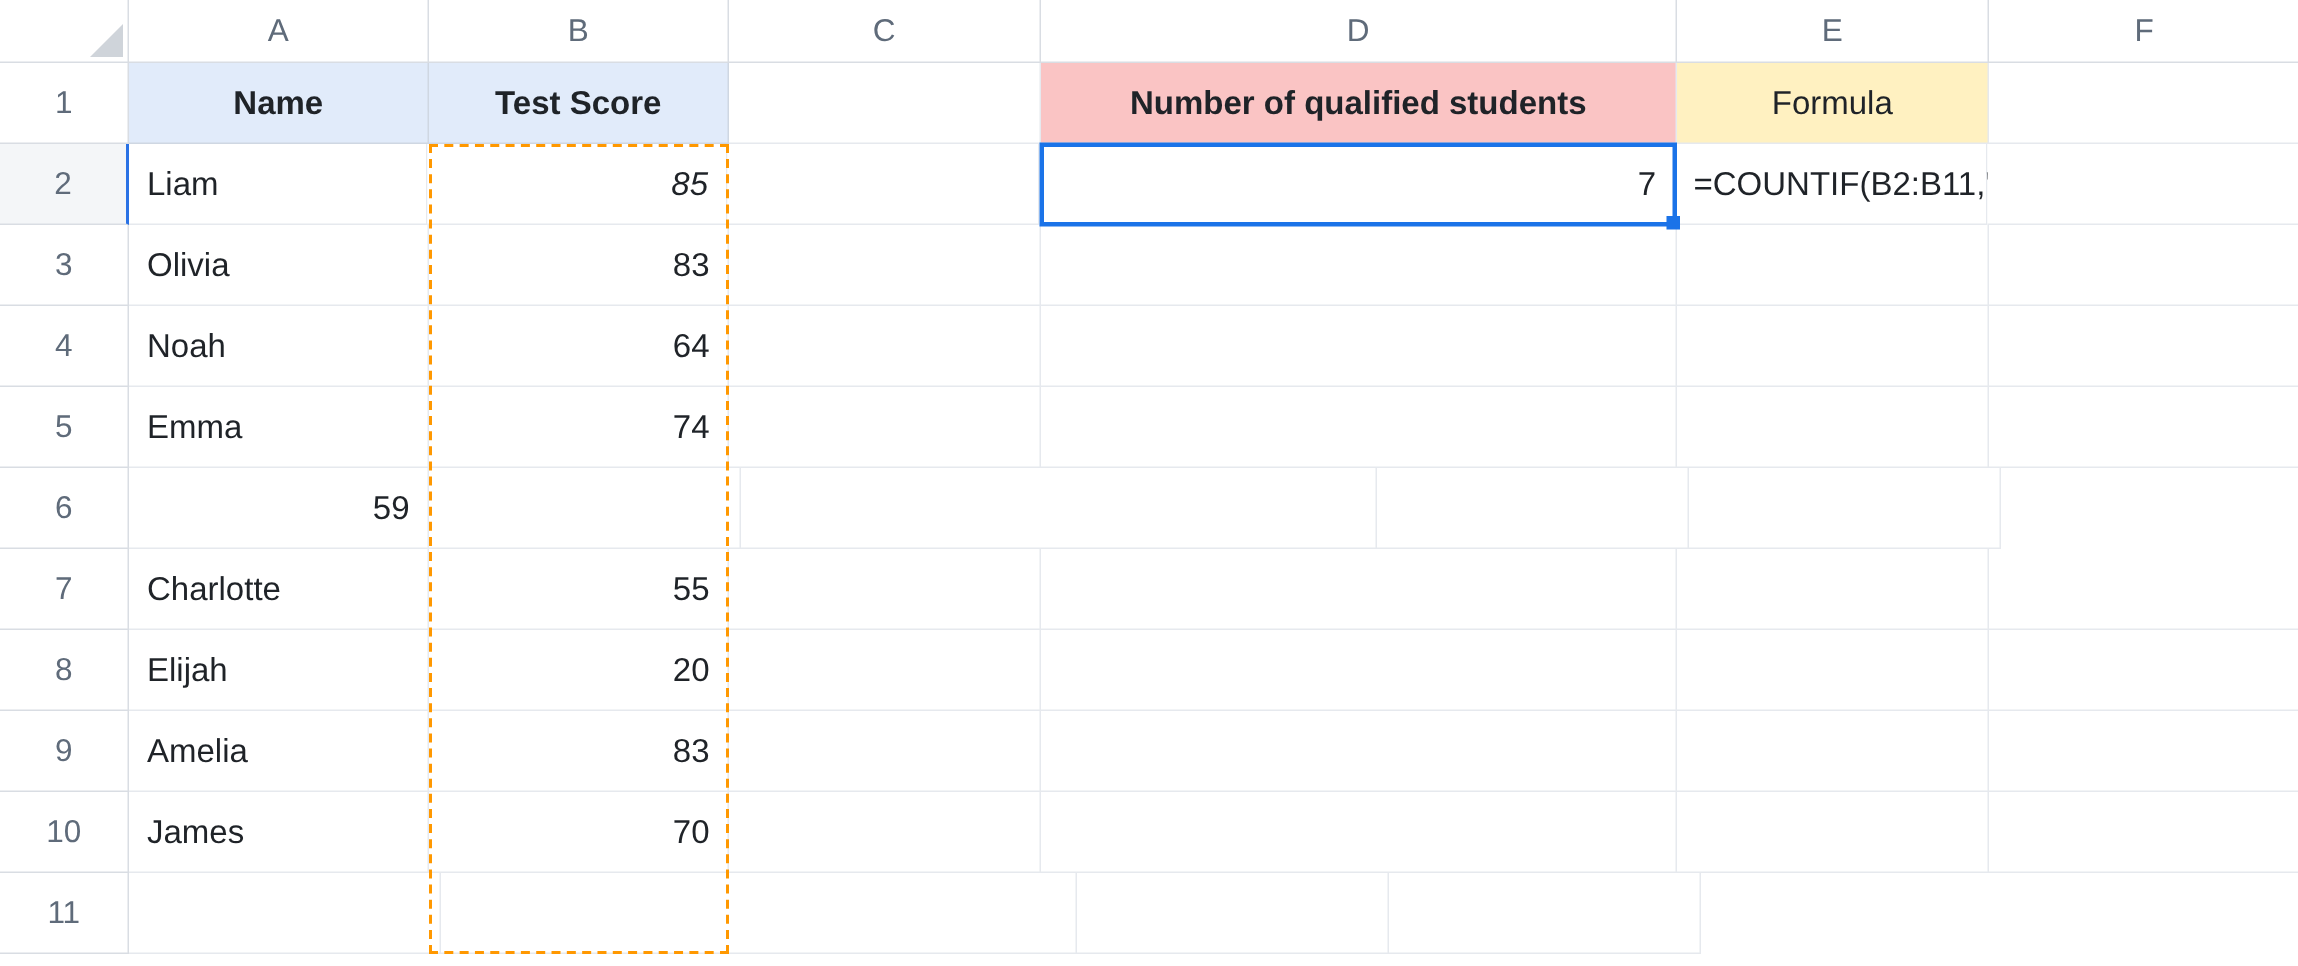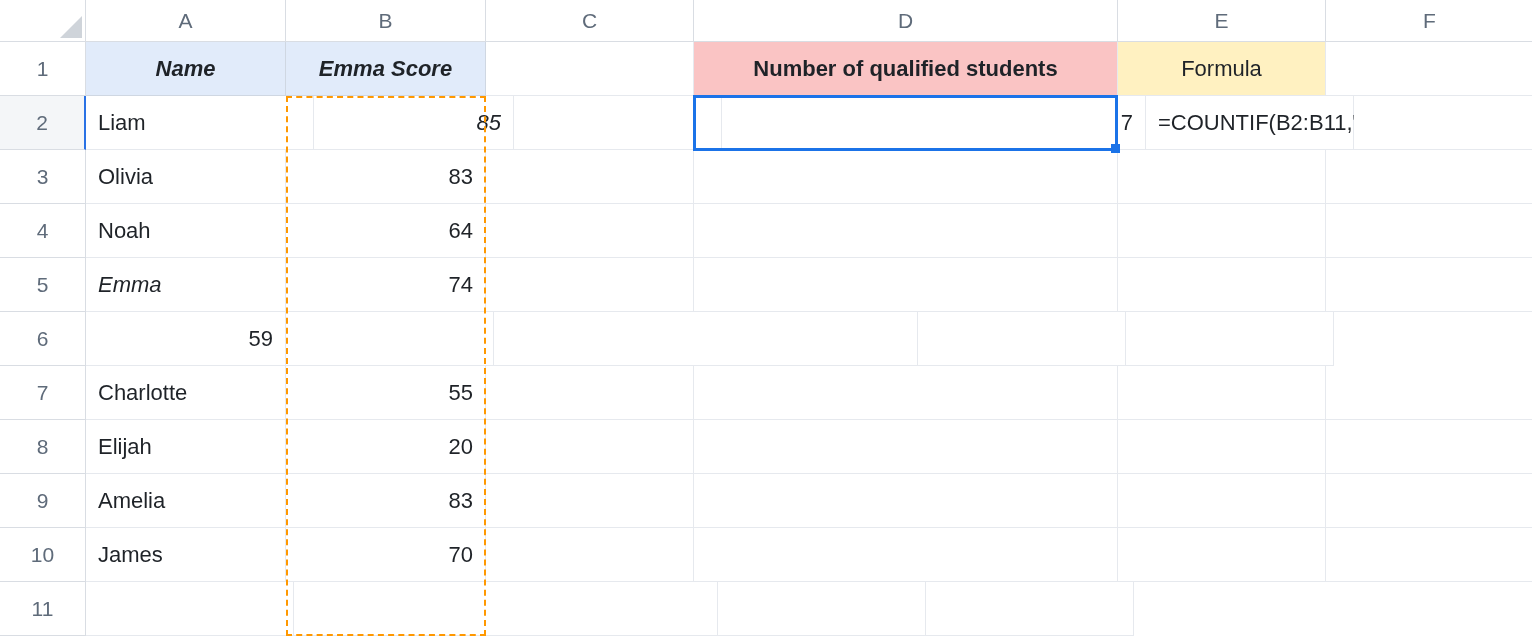--- a/index.html
+++ b/index.html
@@ -97,21 +97,20 @@
     color: #1f2328;
     overflow: visible;
     white-space: nowrap;
   }
   .cell.header-cell {
     background: #e1ebfa;
     font-weight: 700;
     justify-content: center;
     border-right: 1px solid #cfd7e2;
     border-bottom: 1px solid #cfd7e2;
-    font-style: italic;
   }
   .cell.right {
     justify-content: flex-end;
   }
   .cell.center {
     justify-content: center;
   }
   .cell.pink {
     background: #fac4c4;
     font-weight: 700;
@@ -171,28 +170,28 @@
       <div class="row-header">7</div>
       <div class="row-header">8</div>
       <div class="row-header">9</div>
       <div class="row-header">10</div>
       <div class="row-header">11</div>
     </div>
 
   <div class="grid" id="grid">
       <div class="row">
         <div class="cell header-cell" style="width: 200px;">Name</div>
-        <div class="cell header-cell" style="width: 200px;">Emma Score</div>
+        <div class="cell header-cell" style="width: 200px;">Test Score</div>
         <div class="cell" style="width: 208px;"></div>
         <div class="cell pink center" style="width: 424px;">Number of qualified students</div>
         <div class="cell yellow center" style="width: 208px;">Formula</div>
         <div class="cell" style="width: 208px;"></div>
       </div>
       <div class="row">
-        <div class="cell" style="width: 228px;">Liam</div>
+        <div class="cell" style="width: 199px;">Liam</div>
         <div class="cell right" style="width: 200px; font-style: italic;">85</div>
         <div class="cell" style="width: 208px;"></div>
         <div class="cell right" style="width: 424px;">7</div>
         <div class="cell" style="width: 208px; overflow: visible;">=COUNTIF(B2:B11,"&gt;60")</div>
         <div class="cell" style="width: 208px;"></div>
       </div>
       <div class="row">
         <div class="cell" style="width: 200px;">Olivia</div>
         <div class="cell right" style="width: 200px;">83</div>
         <div class="cell" style="width: 208px;"></div>
@@ -202,21 +201,21 @@
       </div>
       <div class="row">
         <div class="cell" style="width: 200px;">Noah</div>
         <div class="cell right" style="width: 200px;">64</div>
         <div class="cell" style="width: 208px;"></div>
         <div class="cell" style="width: 424px;"></div>
         <div class="cell" style="width: 208px;"></div>
         <div class="cell" style="width: 208px;"></div>
       </div>
       <div class="row">
-        <div class="cell" style="width: 200px; font-style: italic;">Emma</div>
+        <div class="cell" style="width: 200px;">Emma</div>
         <div class="cell right" style="width: 200px;">74</div>
         <div class="cell" style="width: 208px;"></div>
         <div class="cell" style="width: 424px;"></div>
         <div class="cell" style="width: 208px;"></div>
         <div class="cell" style="width: 208px;"></div>
       </div>
       <div class="row">
         <div class="cell right" style="width: 200px; text-align: center;">59</div>
         <div class="cell" style="width: 208px;"></div>
         <div class="cell" style="width: 424px;"></div>

